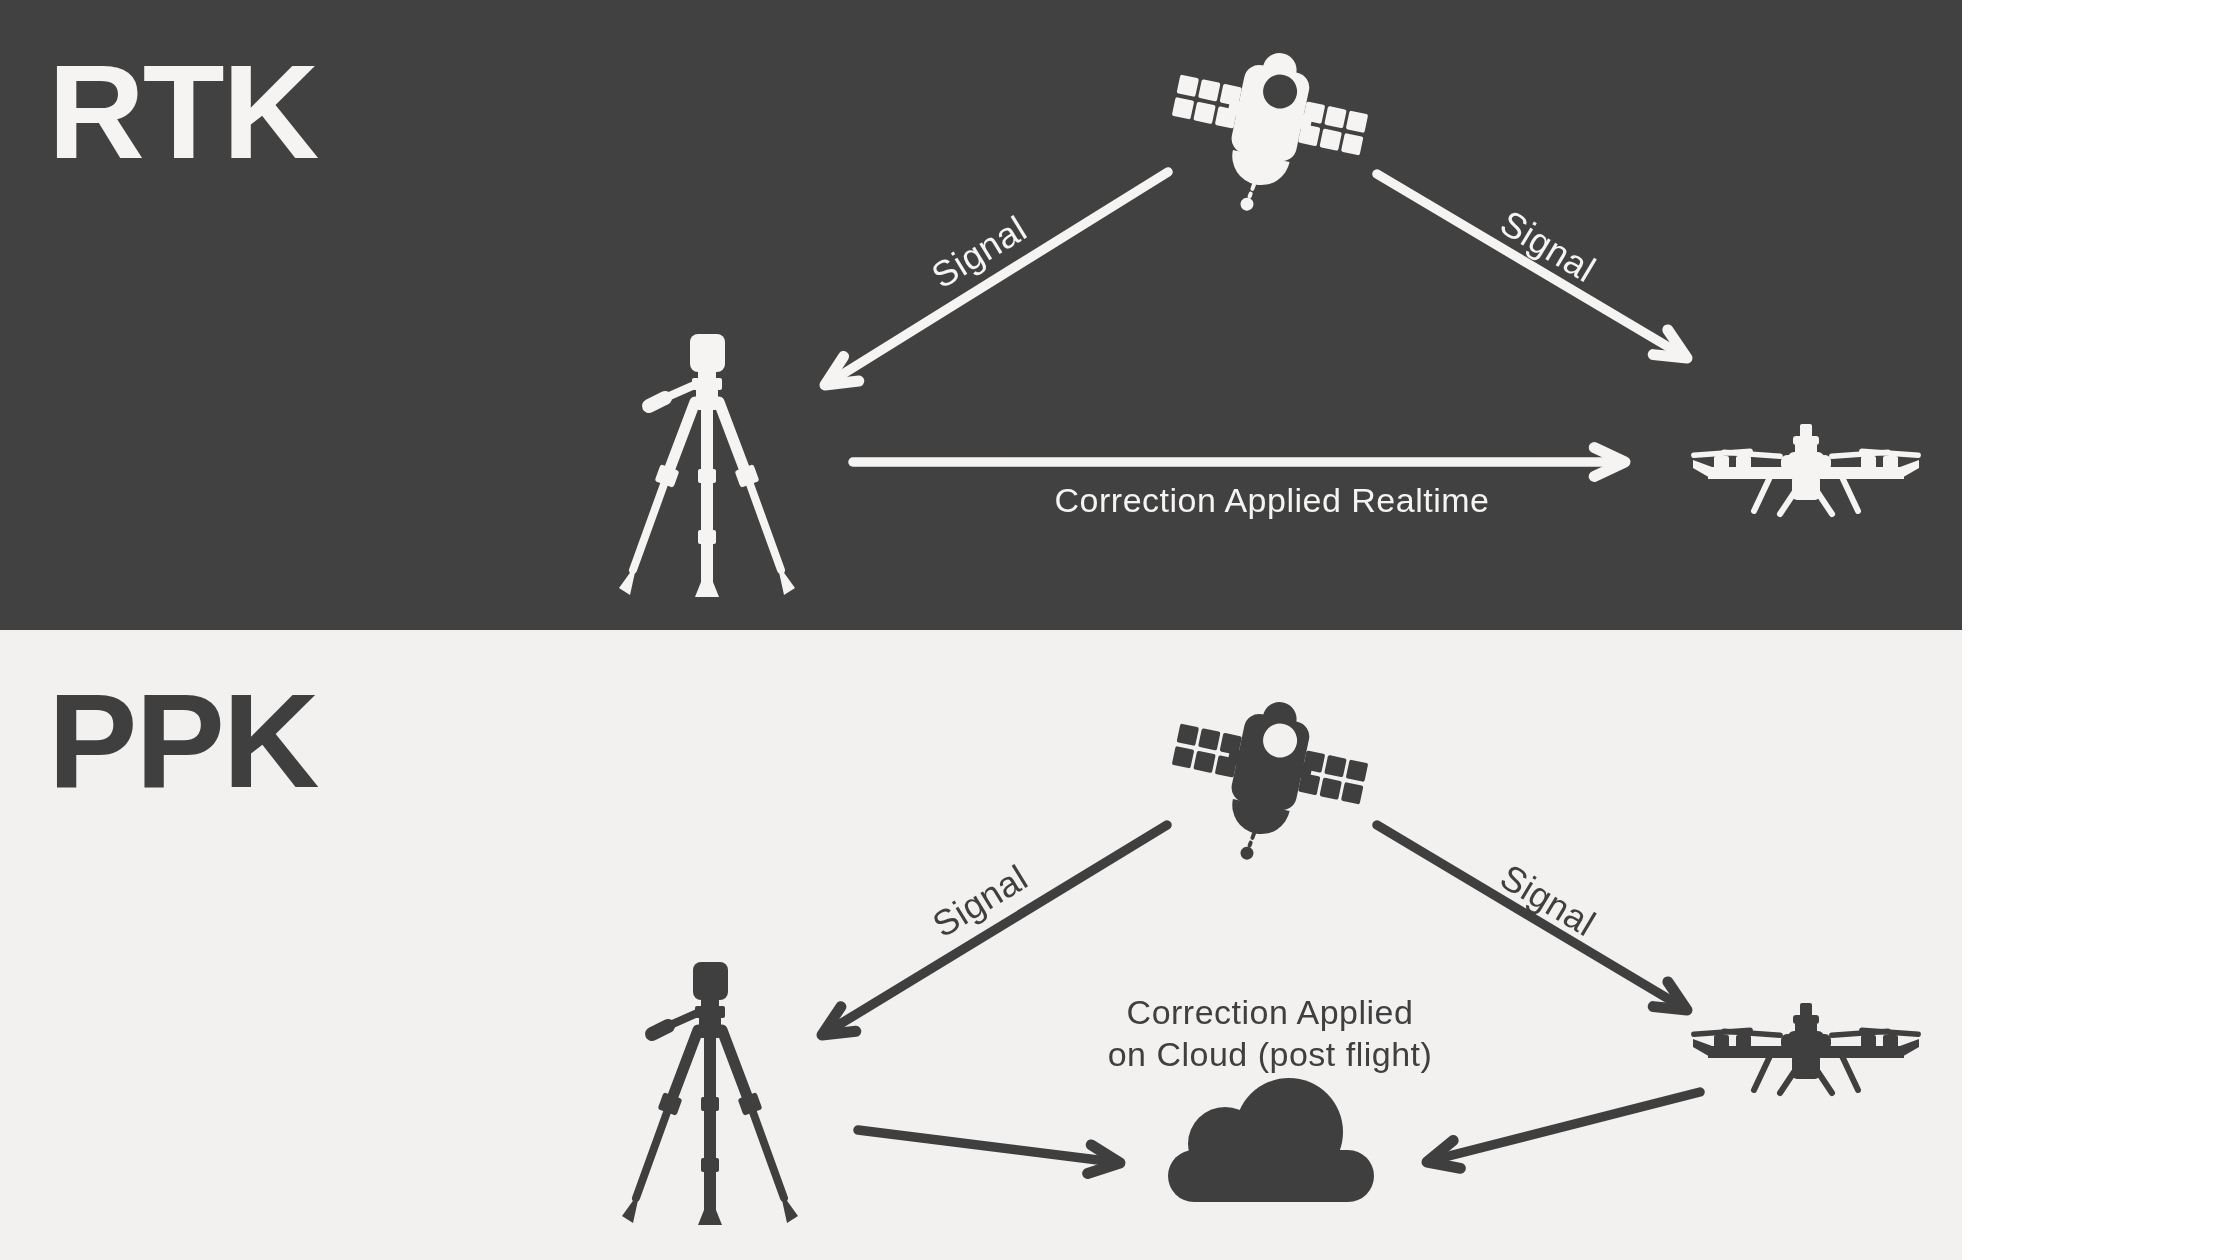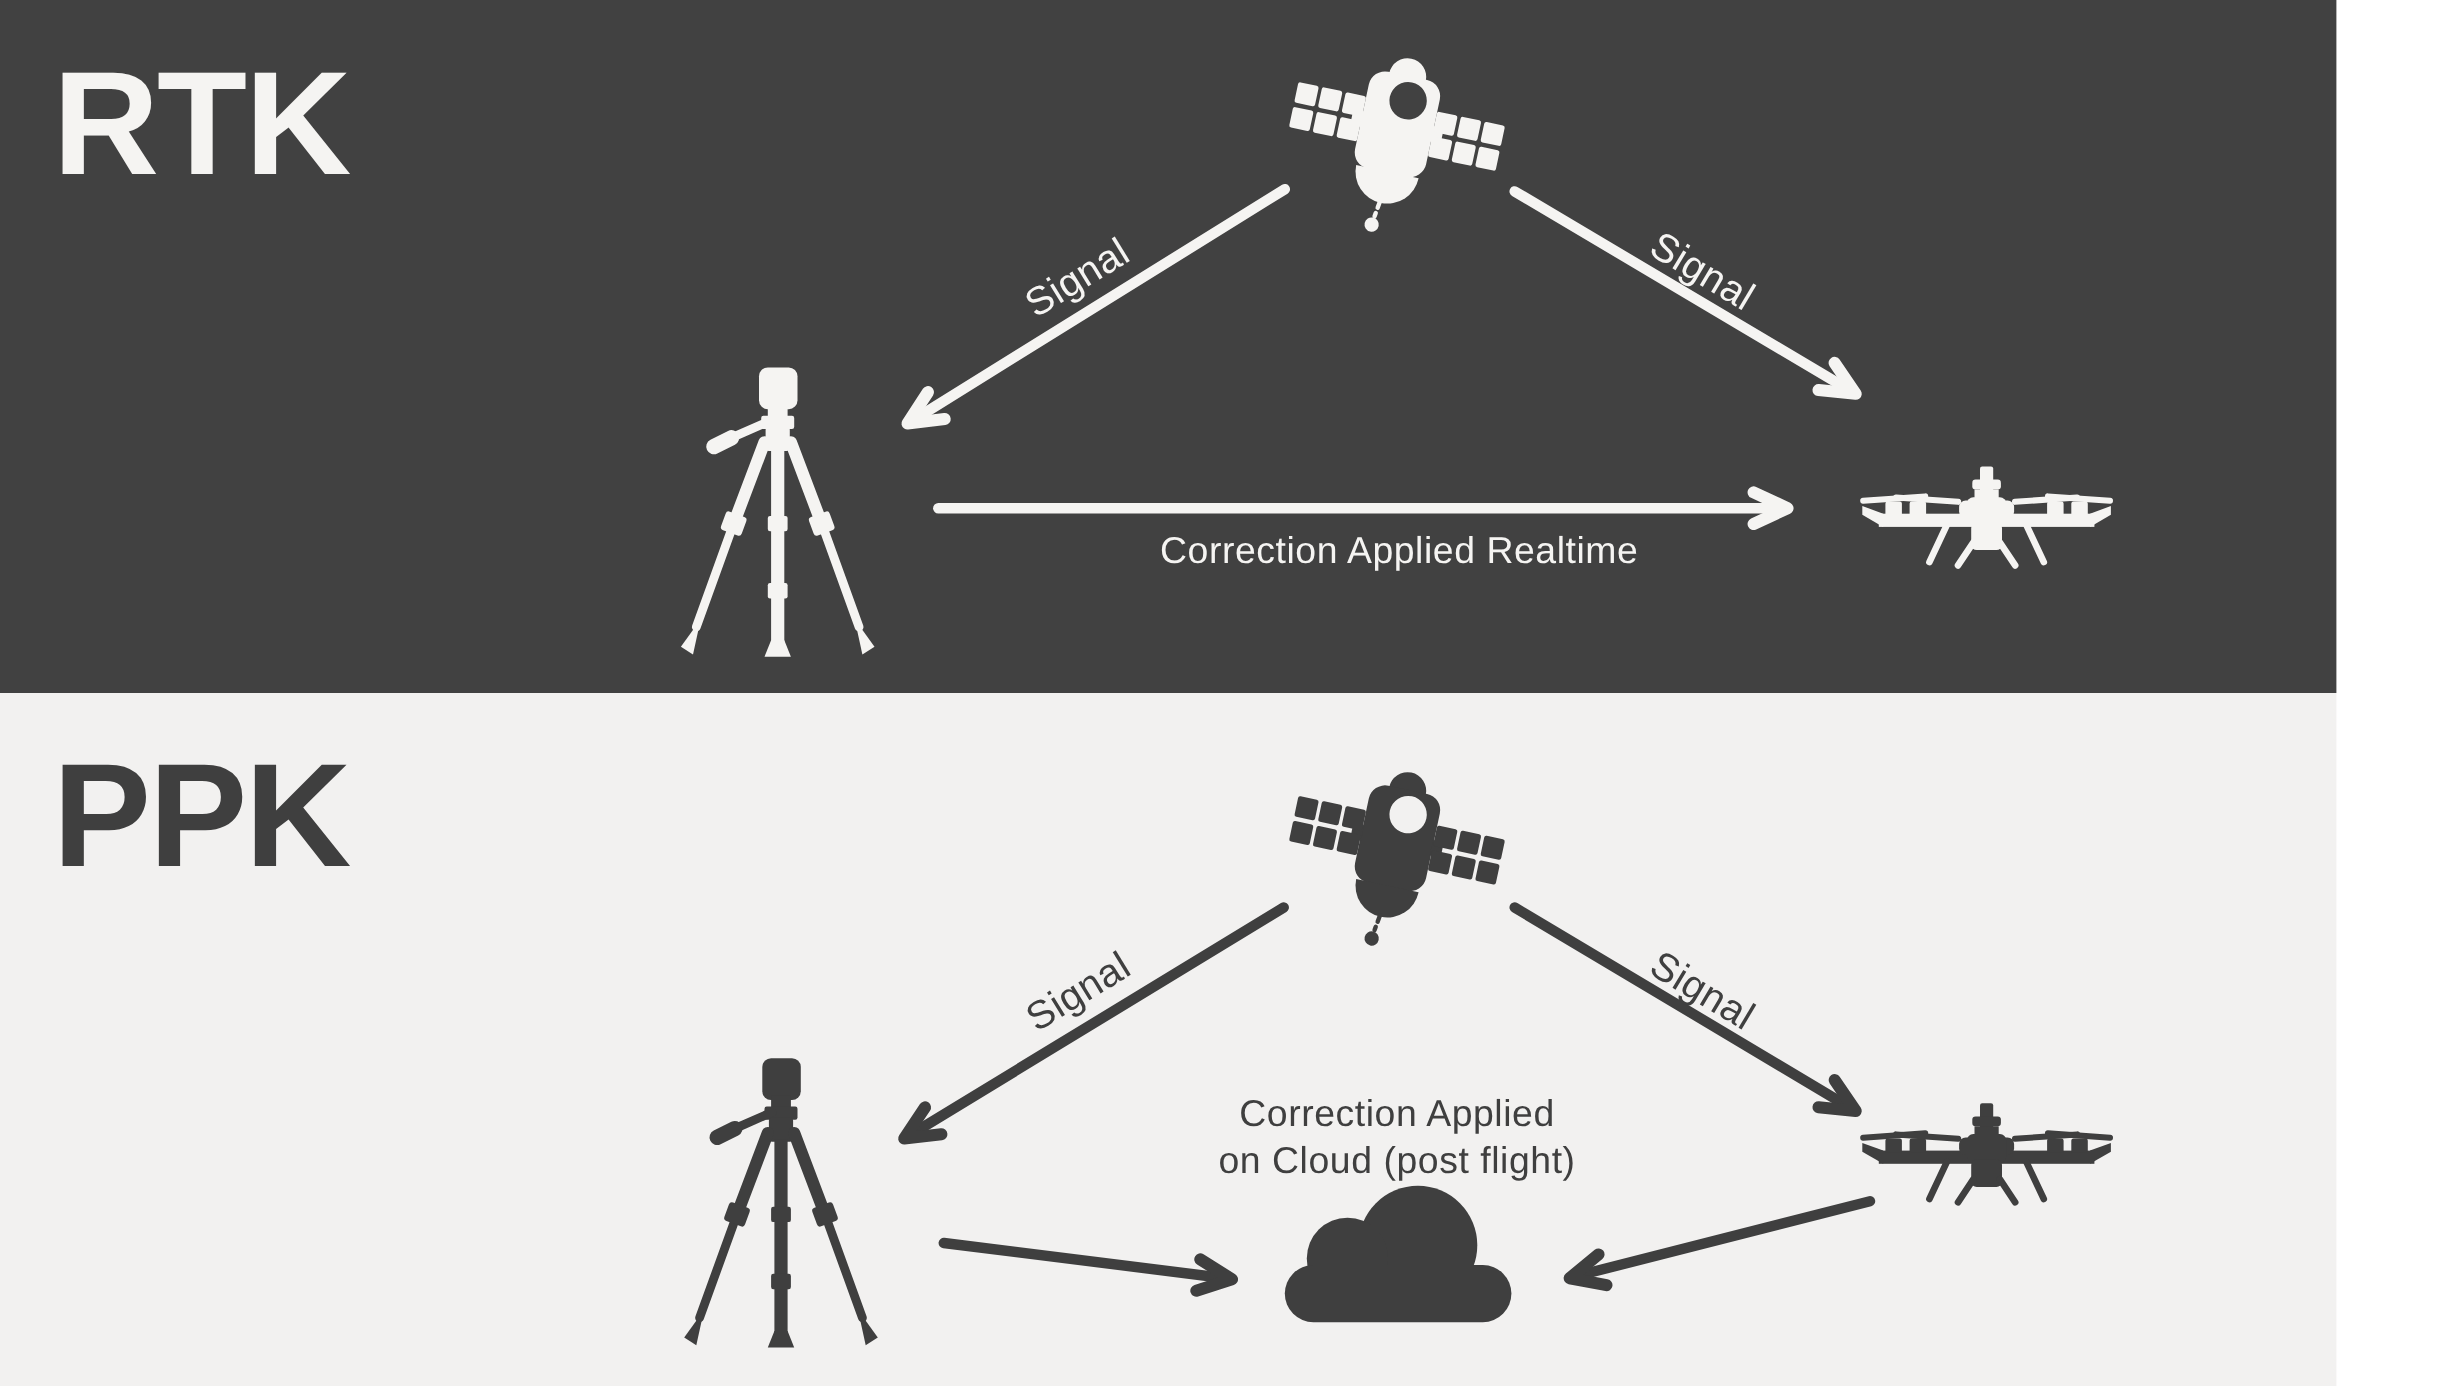--- a/index.html
+++ b/index.html
@@ -1,16 +1,16 @@
 <!DOCTYPE html>
 <html style="--dark-bg: #414141; --light-bg: #F2F1F0; --light-fg: #F5F4F2; --dark-fg: #3F3F3F;"><head>
 <meta charset="utf-8">
 <style>
   html,body{margin:0;padding:0;background:#fff;}
-  .stage{position:relative;width:2124px;height:1260px;overflow:hidden;
+  .stage{position:relative;width:1962px;height:1260px;overflow:hidden;
          font-family:"Liberation Sans",sans-serif;}
   svg{display:block;width:2240px;height:1260px;}
   .panel-dark{fill:var(--dark-bg,#414141);}
   .panel-light{fill:var(--light-bg,#F2F1F0);}
   .title{font-family:"Liberation Sans",sans-serif;font-weight:700;font-size:134px;letter-spacing:-2px;}
   .title-light{fill:var(--light-fg,#F5F4F2);}
   .title-dark{fill:var(--dark-fg,#3F3F3F);}
   .label{font-family:"Liberation Sans",sans-serif;font-weight:500;font-size:34px;letter-spacing:.5px;}
   .label-signal{font-size:36px;}
   .txt-light{fill:var(--light-fg,#F5F4F2);}

